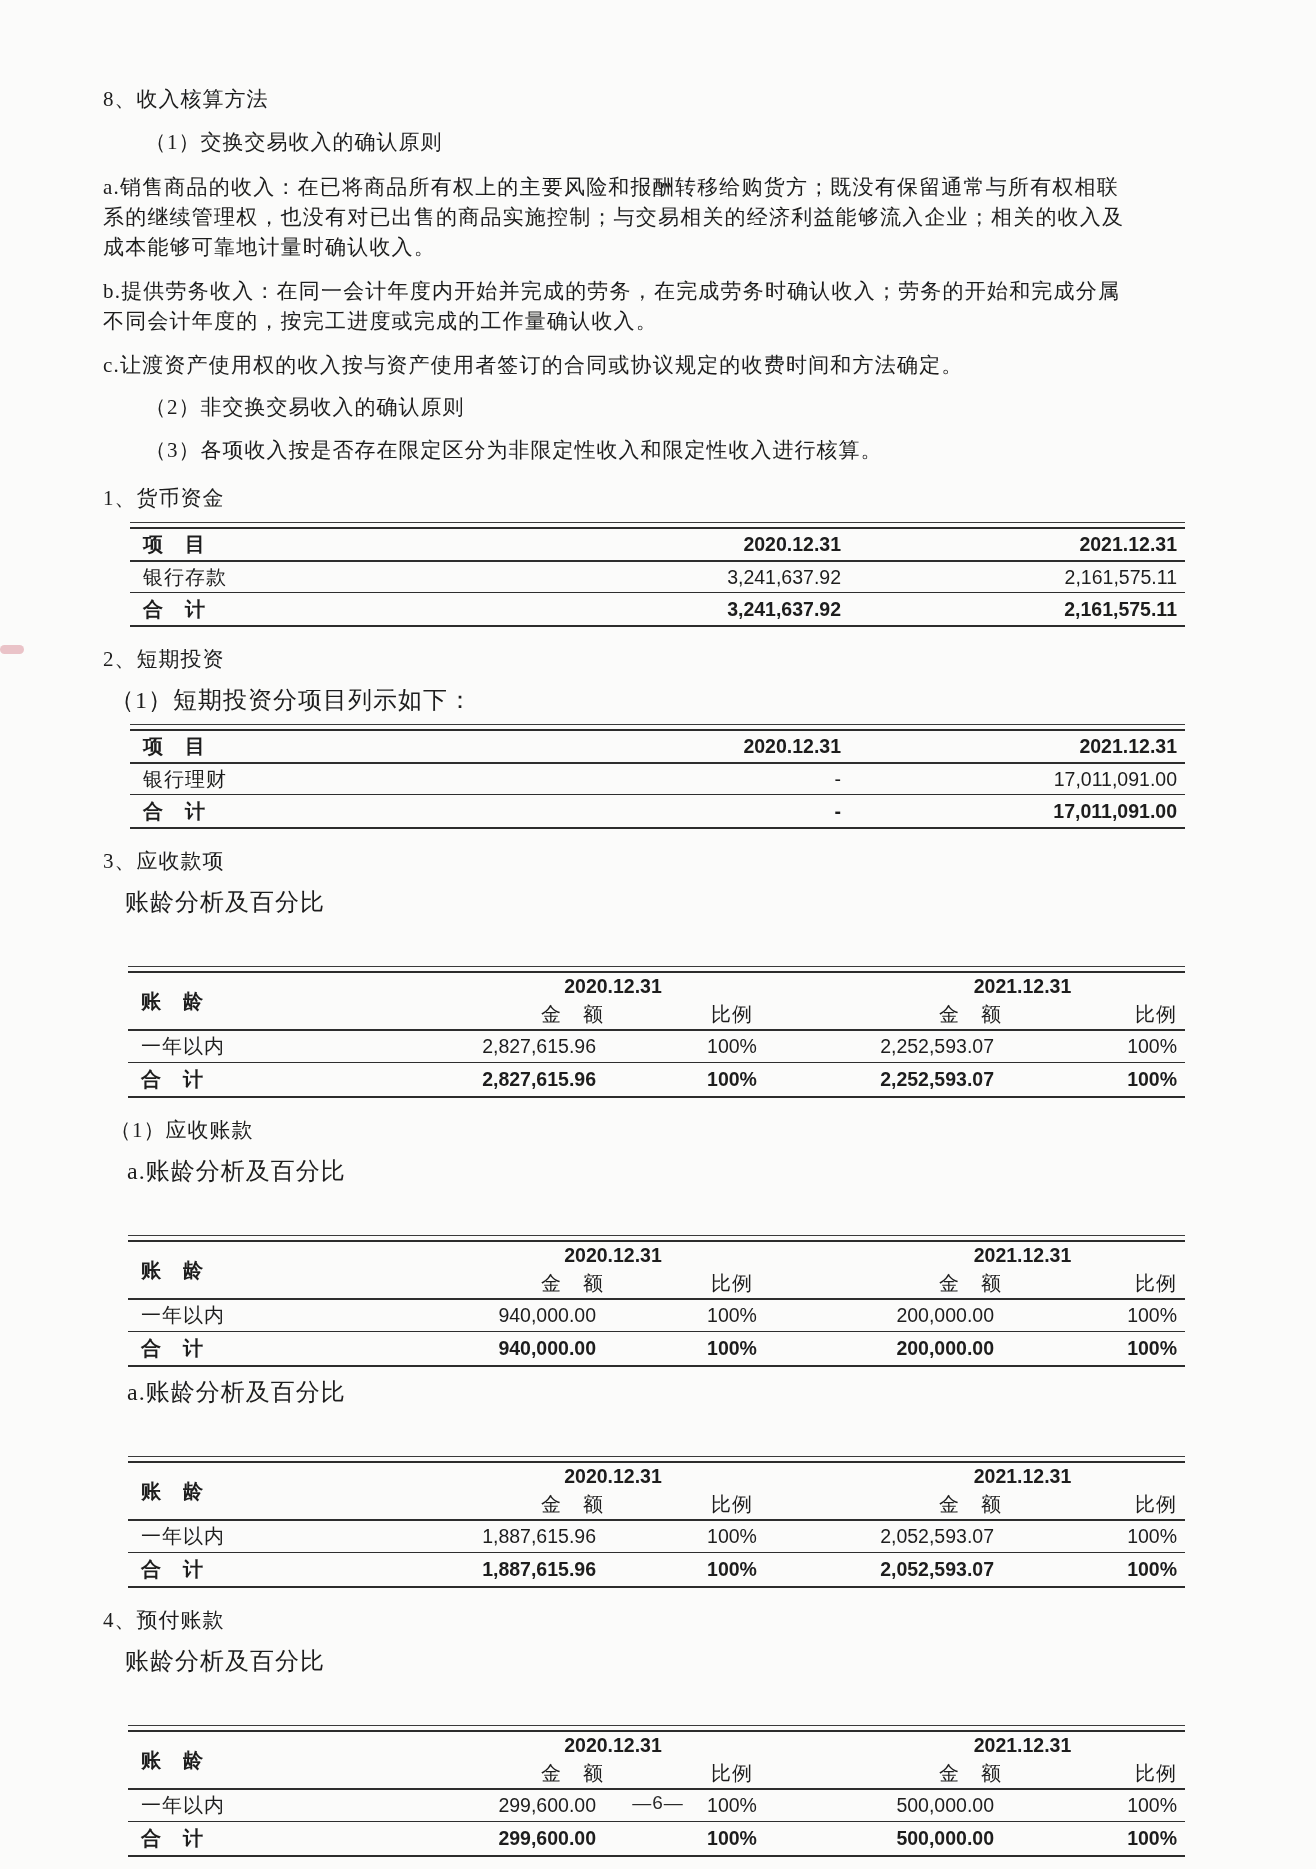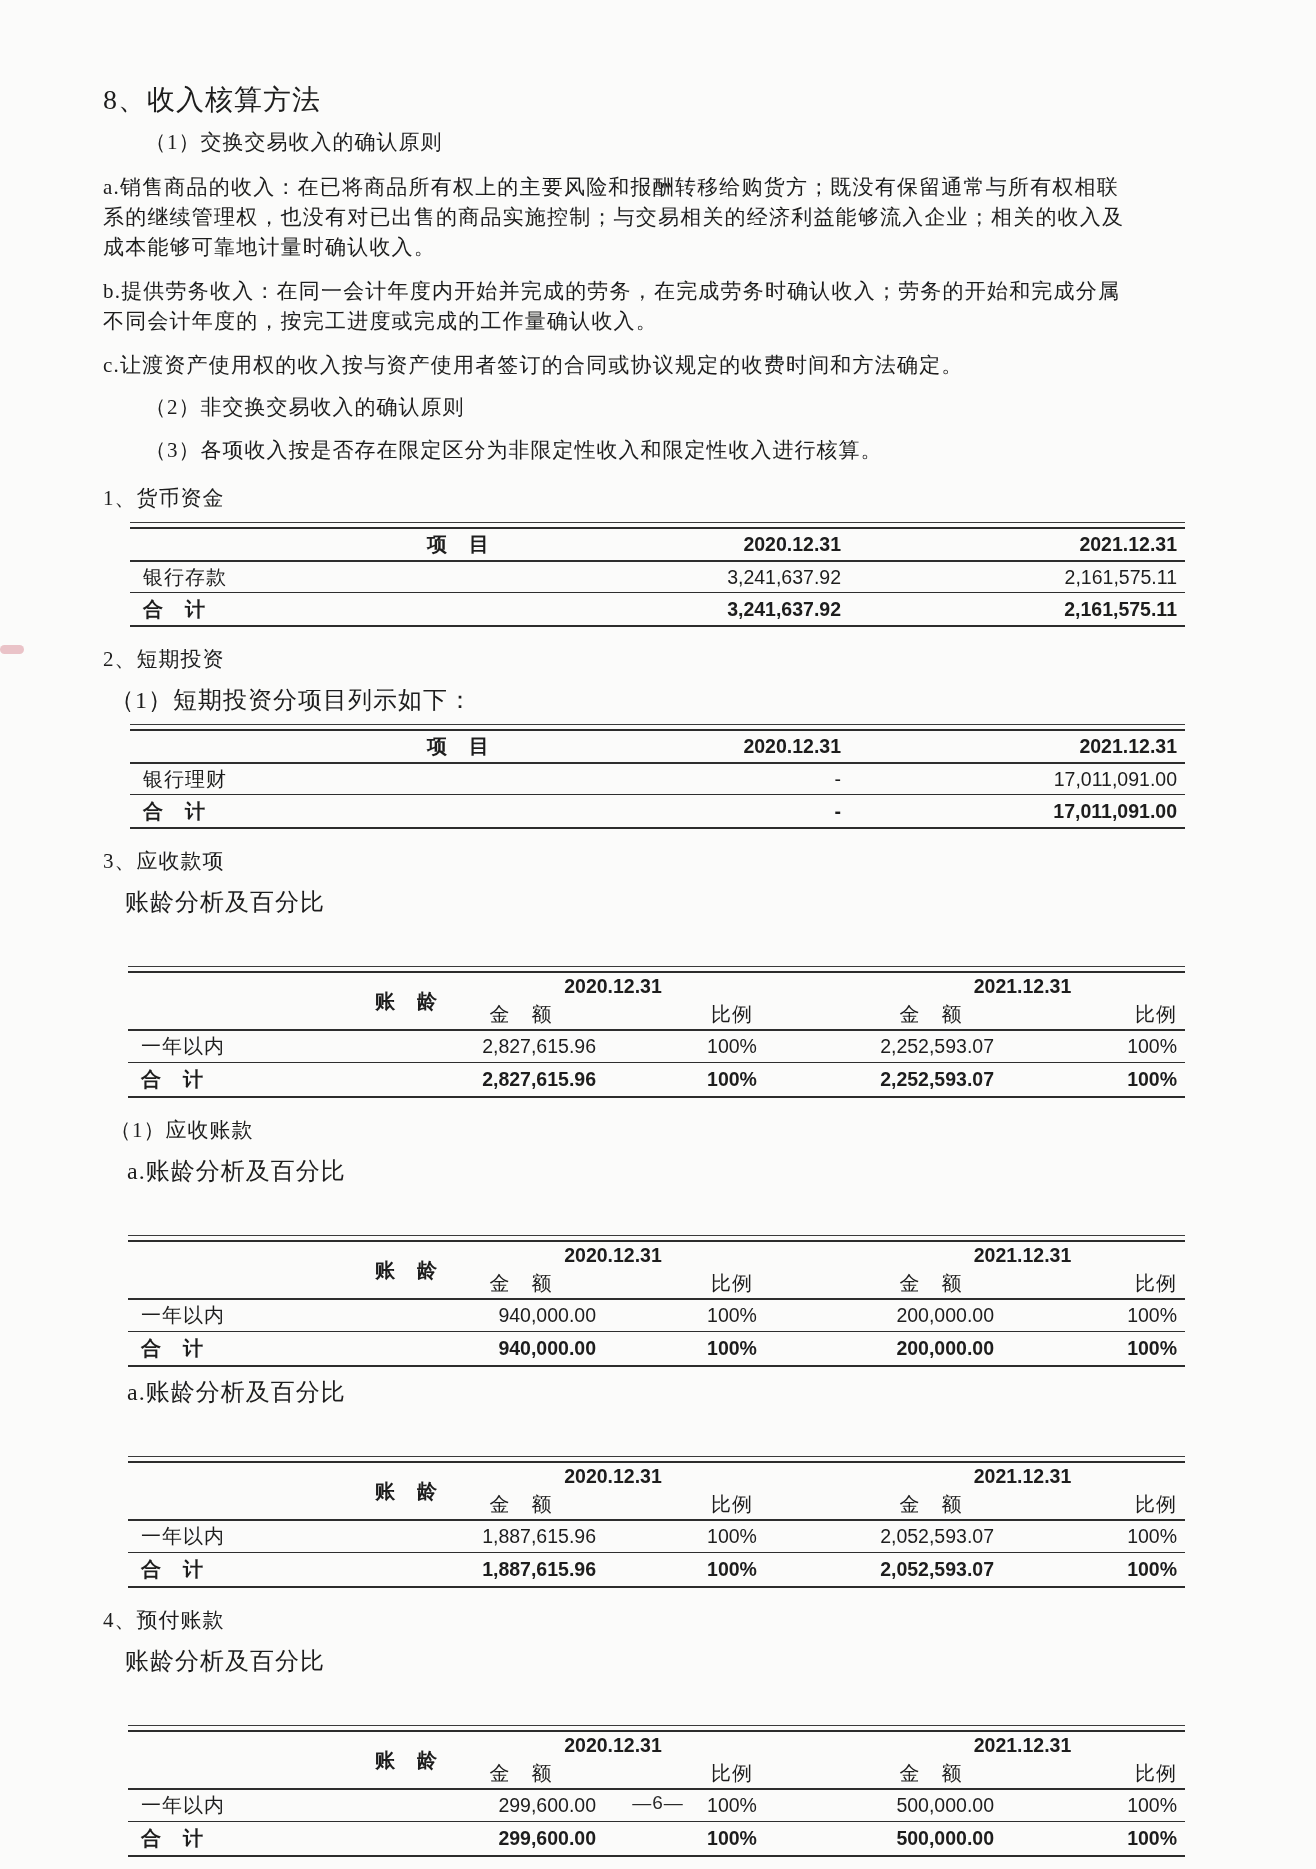--- a/index.html
+++ b/index.html
@@ -5,21 +5,21 @@
   html,body{margin:0;padding:0;}
   body{
     width:1316px;height:1869px;
     background:#fbfbfa;
     position:relative;
     font-family:"Liberation Serif","DejaVu Serif",serif;
     color:#1d1d1d;
     overflow:hidden;
   }
   .content{position:absolute;left:103px;top:84px;width:1092px;}
-  .h8{font-size:28px;letter-spacing:1px;line-height:31px;}
+  .h8{font-size:21px;letter-spacing:1px;line-height:31px;}
   .h3{margin-top:19px;font-weight:bold;font-size:21.5px;letter-spacing:1.5px;line-height:31px;}
   .sub{margin-left:42px;margin-top:12px;font-size:21px;letter-spacing:1px;line-height:31px;}
   .para{margin-top:14px;font-size:21px;letter-spacing:1.2px;line-height:30px;}
   .para .line{white-space:nowrap;}
   .nt{margin-top:17px;font-size:21px;letter-spacing:1px;line-height:31px;}
   .ns{margin-top:10px;font-size:24px;letter-spacing:1px;line-height:31px;}
   .ml7{margin-left:7px;}
   .ml22{margin-left:22px;}
   .ml24{margin-left:24px;}
 
@@ -36,26 +36,26 @@
   .tbl.simple thead th{border-bottom:2px solid #2e2e2e;height:31px;}
   .tbl.simple tbody td{height:30px;border-bottom:1.7px solid #2e2e2e;}
   .tbl.simple tbody tr.total td{height:32px;border-bottom:none;}
   
   .tbl.aging thead tr.r1 th{height:27px;vertical-align:middle;}
   .tbl.aging thead tr.r2 th{height:29px;vertical-align:middle;border-bottom:2px solid #2e2e2e;}
   .tbl.aging thead th.lblh{border-bottom:2px solid #2e2e2e;}
   .tbl.aging tbody td{height:31px;border-bottom:1.7px solid #2e2e2e;}
   .tbl.aging tbody tr.total td{height:33px;border-bottom:none;}
 
-  .tbl .lblh{text-align:right;padding-left:13px;font-weight:bold;font-size:20px;letter-spacing:1px;vertical-align:middle;}
+  .tbl .lblh{text-align:left;padding-left:13px;font-weight:bold;font-size:20px;letter-spacing:1px;vertical-align:middle;}
   .tbl .year{font-family:"Liberation Sans","DejaVu Sans",sans-serif;font-weight:bold;font-size:19.5px;}
   .tbl.simple .year{text-align:right;padding-right:8px;}
   .tbl.aging .y1{text-align:center;padding-right:72px;}
   .tbl.aging .y2{text-align:center;}
-  .tbl .amt{font-weight:normal;font-size:20px;letter-spacing:1px;}
+  .tbl .amt{text-align:right;font-weight:normal;font-size:20px;letter-spacing:1px;}
   .tbl .ratio{text-align:center;font-weight:normal;font-size:20px;letter-spacing:1px;}
   .tbl .ratio2{text-align:right;padding-right:8px;}
   .tbl td.lbl{text-align:left;padding-left:13px;font-size:20px;letter-spacing:1px;}
   .tbl td.num{text-align:right;padding-right:8px;font-family:"Liberation Sans","DejaVu Sans",sans-serif;font-size:19.5px;}
   .tbl td.pct{text-align:center;font-family:"Liberation Sans","DejaVu Sans",sans-serif;font-size:19.5px;}
   .tbl td.pct2{text-align:right;padding-right:8px;}
   .tbl tr.total td{font-weight:bold;}
 
   .pageno{
     position:absolute;left:0;top:1792px;width:1316px;

